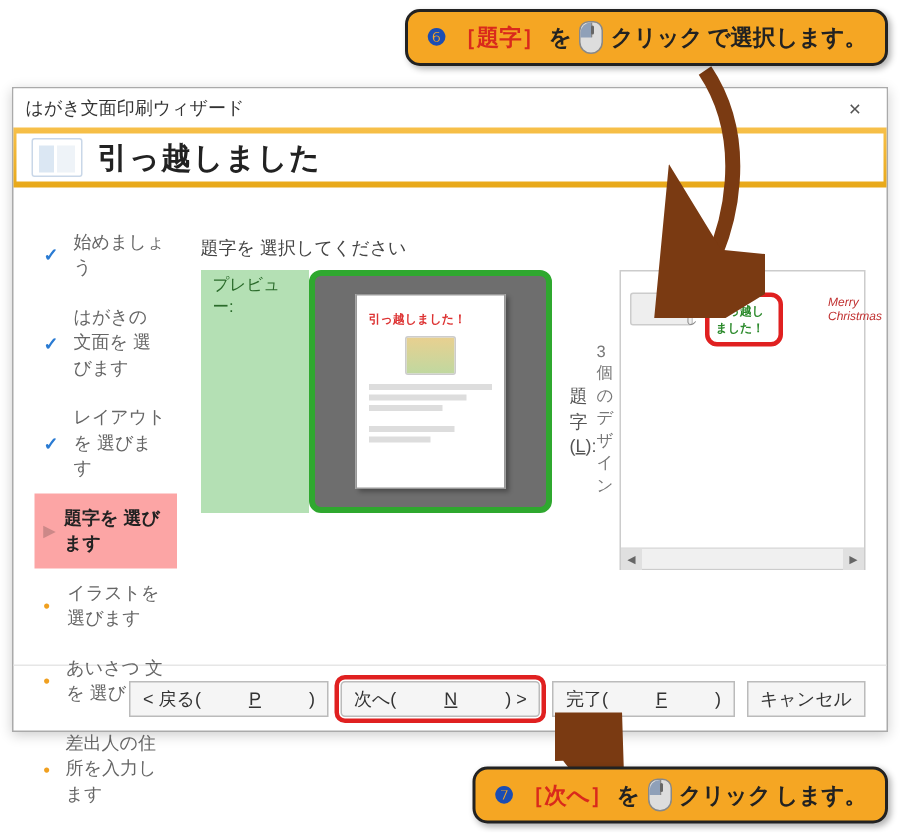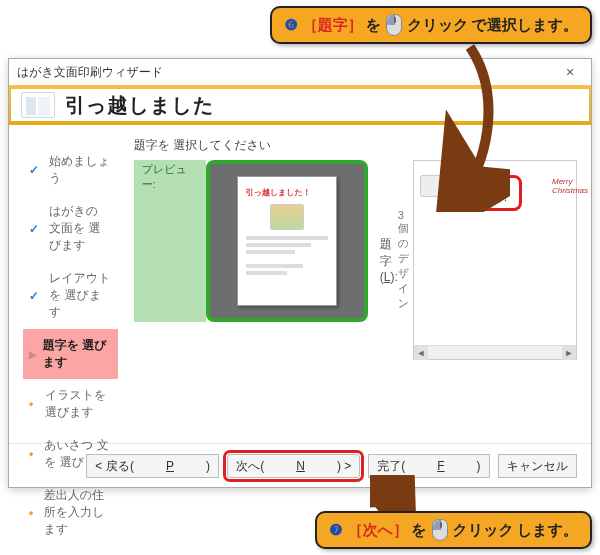--- a/index.html
+++ b/index.html
@@ -39,21 +39,21 @@
 
   .body-area { display: flex; padding: 12px 14px 6px 14px; height: 318px; }
 
   .steps { width: 186px; padding-top: 8px; }
   .step { display: flex; align-items: center; gap: 10px; font-size: 12px; color: #666; padding: 8px 6px; }
   .step .mk { width: 10px; color: #2a7bd3; font-weight: bold; }
   .step.pending .mk { color: #f0a020; }
   .step.current { background: #fca5a5; color: #222; font-weight: bold; }
   .step.current::before { content: "▶"; color: #c88; margin-right: -4px; font-size: 10px; }
 
-  .right-pane { flex: 1; padding-left: 16px; display: flex; flex-direction: column; }
+  .right-pane { flex: 1; padding-left: 16px; display: flex; flex-direction: column; margin-top: 20px; }
   .instr { font-size: 12px; color: #444; margin-bottom: 6px; }
 
   .panel-row { display: flex; gap: 8px; align-items: flex-start; }
   .preview-col { display:flex; }
   .lbl-preview { background: #b4e0b4; color: #2b6b2b; font-size: 11px; padding: 2px 8px; width: 72px; }
   .preview-box { width: 162px; height: 162px; border: 4px solid #2fa82f; border-radius: 8px; background: #6e6e6e; display: flex; align-items: center; justify-content: center; }
   .card { width: 100px; height: 130px; background: #fff; border: 1px solid #999; box-shadow: 2px 2px 3px rgba(0,0,0,0.3); padding: 10px 8px; font-size: 7px; color: #555; position:relative; }
   .card .g1 { color: #d33; font-size: 8px; font-weight: bold; }
   .card .pic { width: 34px; height: 26px; background: linear-gradient(#e8d090, #c0d8a0); margin: 6px auto; border: 1px solid #ccc; border-radius: 2px; }
   .card .ln { height: 4px; background: #ddd; margin: 3px 0; }

